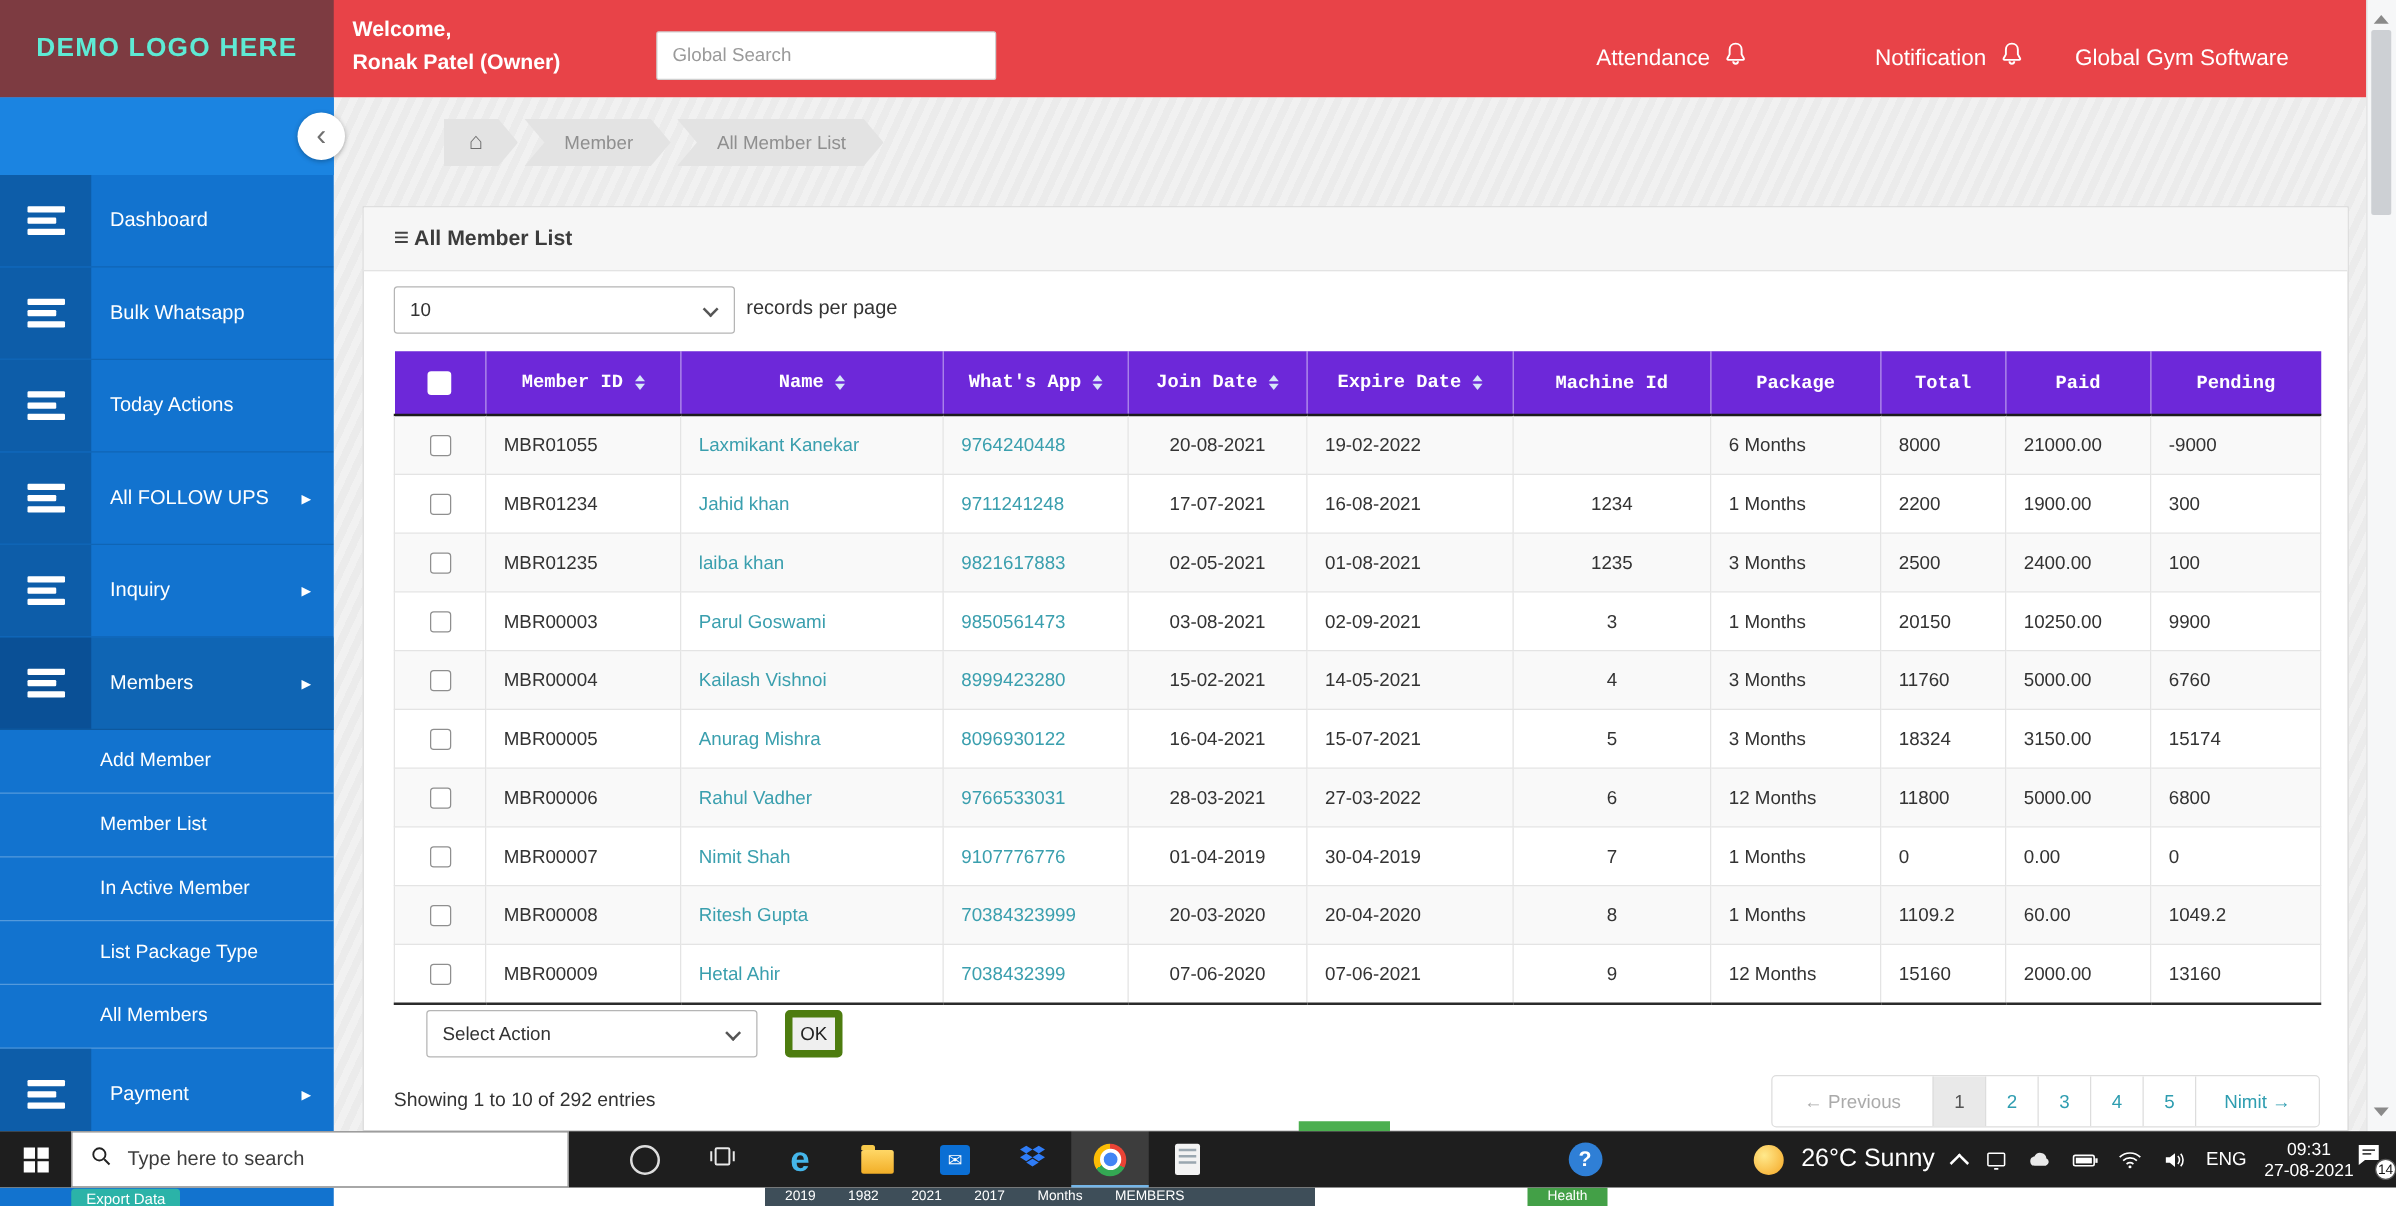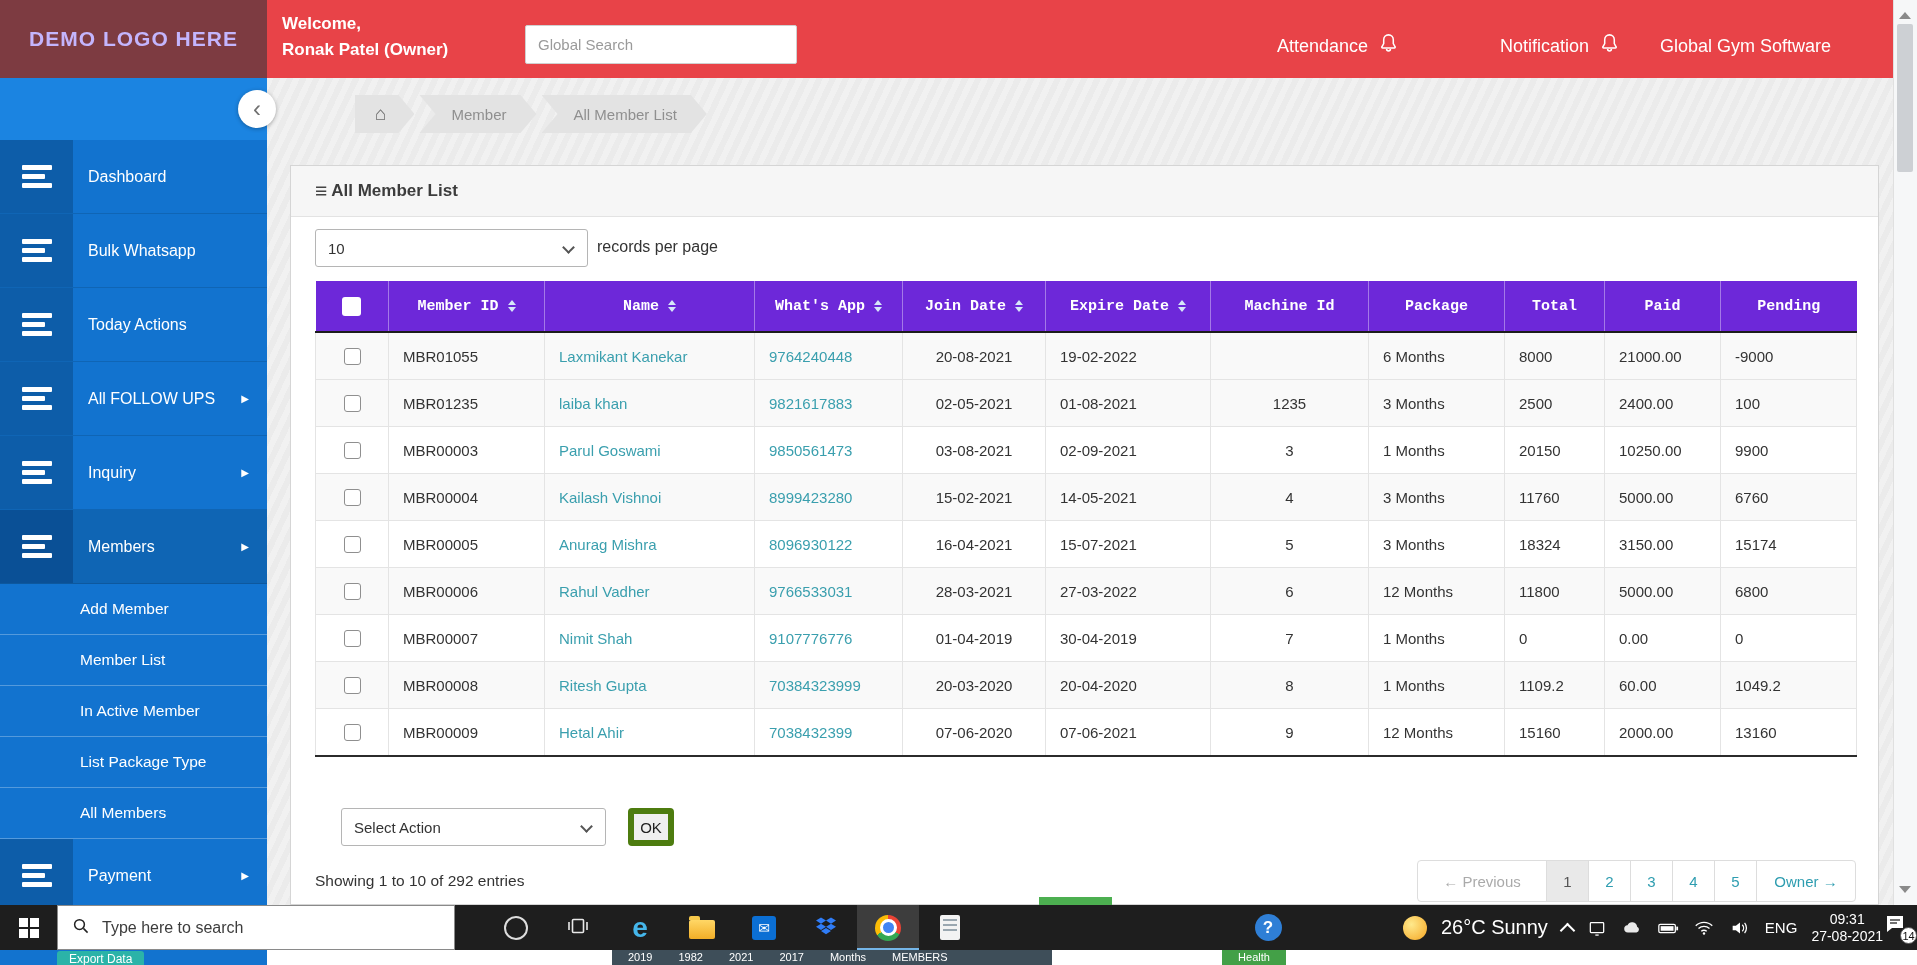--- a/index.html
+++ b/index.html
@@ -3,21 +3,21 @@
 <meta charset="utf-8">
 <style>
   html,body{margin:0;padding:0;}
   body{width:1917px;height:965px;position:relative;overflow:hidden;background:#fff;
        font-family:"Liberation Sans",sans-serif;-webkit-font-smoothing:antialiased;}
 
   
   .header{position:absolute;left:0;top:0;width:1917px;height:78px;background:#e84348;}
   .logo-box{position:absolute;left:0;top:0;width:267px;height:78px;background:#7d3b41;
             display:flex;align-items:center;justify-content:center;}
-  .logo-text{color:#c4b5fd;font-weight:bold;font-size:21px;letter-spacing:1px;text-align:center;}
+  .logo-text{color:#5eead4;font-weight:bold;font-size:21px;letter-spacing:1px;text-align:center;}
   .welcome{position:absolute;left:282px;top:11px;color:#fff;font-weight:bold;font-size:17px;line-height:26px;}
   .gsearch{position:absolute;left:525px;top:25px;width:272px;height:39px;background:#fff;border:1px solid #d0d0d0;
            border-radius:2px;padding:0 12px;font-size:15px;color:#333;box-sizing:border-box;outline:none;}
   .gsearch::placeholder{color:#9a9a9a;}
   .hdr-item{position:absolute;top:0;height:78px;display:flex;align-items:center;gap:9px;color:#fff;
             font-size:18px;padding-top:14px;box-sizing:border-box;}
   #attendance{left:1277px;} #notification{left:1500px;} #appname{left:1660px;}
 
   
   .sidebar{position:absolute;left:0;top:78px;width:267px;height:827px;background:#1273cf;z-index:4;}
@@ -361,20 +361,33 @@
               <td><a class="cell-link">Laxmikant Kanekar</a></td>
               <td><a class="cell-link">9764240448</a></td>
               <td class="c-center">20-08-2021</td>
               <td>19-02-2022</td>
               <td class="c-center"></td>
               <td>6 Months</td>
               <td>8000</td>
               <td>21000.00</td>
               <td>-9000</td>
             </tr>
+            <tr class="even">
+              <td class="c-check"><span class="row-checkbox"></span></td>
+              <td>MBR01234</td>
+              <td><a class="cell-link">Jahid khan</a></td>
+              <td><a class="cell-link">9711241248</a></td>
+              <td class="c-center">17-07-2021</td>
+              <td>16-08-2021</td>
+              <td class="c-center">1234</td>
+              <td>1 Months</td>
+              <td>2200</td>
+              <td>1900.00</td>
+              <td>300</td>
+            </tr>
             <tr class="odd">
               <td class="c-check"><span class="row-checkbox"></span></td>
               <td>MBR01235</td>
               <td><a class="cell-link">laiba khan</a></td>
               <td><a class="cell-link">9821617883</a></td>
               <td class="c-center">02-05-2021</td>
               <td>01-08-2021</td>
               <td class="c-center">1235</td>
               <td>3 Months</td>
               <td>2500</td>
@@ -484,21 +497,21 @@
     </div>
 
     <div class="showing">Showing 1 to 10 of 292 entries</div>
     <div class="pagination">
         <div class="page-btn page-prev">← Previous</div>
         <div class="page-btn active">1</div>
         <div class="page-btn">2</div>
         <div class="page-btn">3</div>
         <div class="page-btn">4</div>
         <div class="page-btn">5</div>
-        <div class="page-btn page-next">Owner →</div>
+        <div class="page-btn page-next">Nimit →</div>
       </div>
   </div>
 </div>
 
 <div class="green-sliver"></div>
 
 <div class="scrollbar">
   <div class="sb-up"></div>
   <div class="sb-thumb"></div>
   <div class="sb-down"></div>

